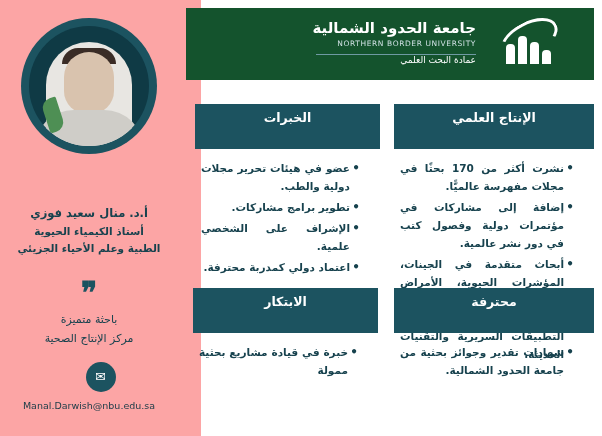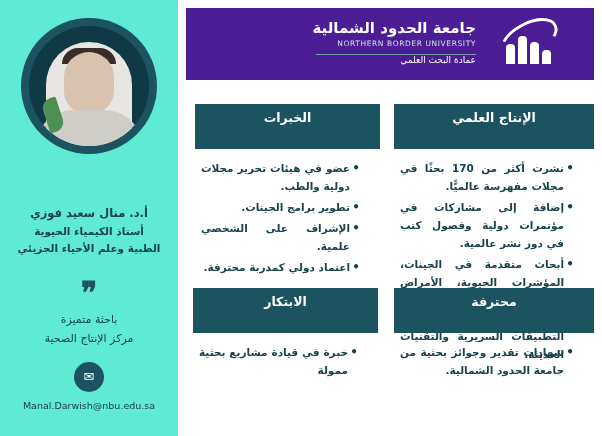--- a/index.html
+++ b/index.html
@@ -22,21 +22,22 @@
     height: 436px;
     background: #ffffff;
   }
 
   
   .left-panel {
     position: absolute;
     left: 0; top: 0;
     width: 178px;
     height: 436px;
-    background: #5eead4;
+    background: #fca5a5;
+    padding-left: 23px;
   }
 
   .photo-wrap {
     position: absolute;
     left: 21px;
     top: 18px;
     width: 136px;
     height: 136px;
     border-radius: 50%;
     background: #1c5360;
@@ -177,21 +178,21 @@
     direction: ltr;
   }
 
   
   .header-banner {
     position: absolute;
     left: 186px;
     top: 8px;
     width: 408px;
     height: 72px;
-    background: #4c1d95;
+    background: #14532d;
   }
   .uni-name {
     position: absolute;
     right: 118px;
     top: 11px;
     text-align: right;
     color: #ffffff;
   }
   .uni-ar {
     font-size: 15px;
@@ -350,21 +351,21 @@
         <li>أبحاث متقدمة في الجينات، المؤشرات الحيوية، الأمراض المزمنة، السرطان، والطب الشخصي، مع تركيز على التطبيقات السريرية والتقنيات الحديثة.</li>
       </ul>
     </div>
   </div>
 
   <div class="card" id="card-exp">
     <div class="card-head">الخبرات</div>
     <div class="card-body">
       <ul class="bullets">
         <li>عضو في هيئات تحرير مجلات دولية والطب.</li>
-        <li>تطوير برامج الجينات.</li>
+        <li>تطوير برامج مشاركات.</li>
         <li>الإشراف على الشخصي علمية.</li>
         <li>اعتماد دولي كمدربة محترفة.</li>
       </ul>
     </div>
   </div>
 
   <div class="card" id="card-awards">
     <div class="card-head">محترفة</div>
     <div class="card-body">
       <ul class="bullets">

